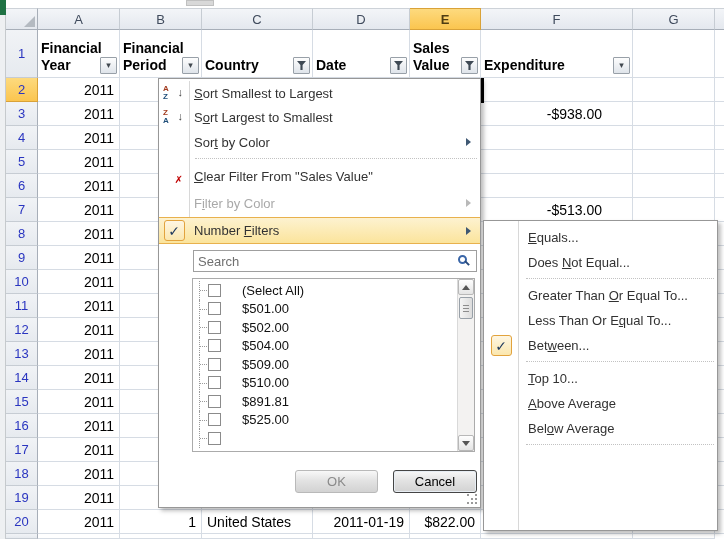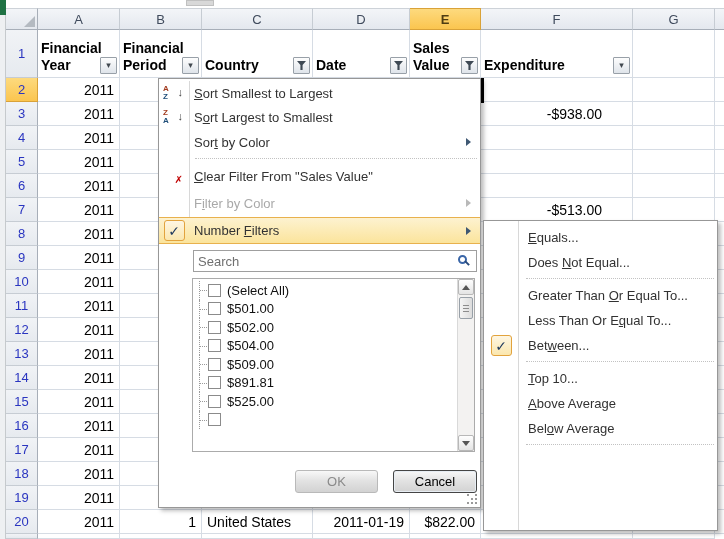--- a/index.html
+++ b/index.html
@@ -89,21 +89,21 @@
     transform:rotate(45deg);right:-5px;bottom:-2px;}
 
   
   #value-list-box{position:absolute;left:33px;top:199px;width:283px;height:174px;border:1px solid #ababab;background:#fff;overflow:hidden;}
   #value-list{position:absolute;left:2px;top:2px;right:17px;bottom:0;overflow:hidden;}
   .vrow{height:18.5px;display:flex;align-items:center;}
   .tree{position:relative;width:12px;height:100%;flex:none;}
   .tree::before{content:'';position:absolute;left:4px;top:0;bottom:0;border-left:1px dotted #9a9a9a;}
   .tree::after{content:'';position:absolute;left:5px;top:50%;width:7px;border-top:1px dotted #9a9a9a;}
   .cb{width:13px;height:13px;border:1px solid #8b8b8b;background:#fff;flex:none;margin-left:1px;}
-  .vlabel{margin-left:6px;font-size:13px;color:#111;white-space:nowrap;}
+  .vlabel{margin-left:21px;font-size:13px;color:#111;white-space:nowrap;}
   .sbar{position:absolute;right:0;top:0;bottom:0;width:17px;background:#f3f2f1;border-left:1px solid #d9d9d9;}
   .sb{position:absolute;left:0;width:16px;height:16px;background:linear-gradient(#fefefe,#e4e4e4);
     border:1px solid #b8b8b8;border-radius:2px;display:flex;align-items:center;justify-content:center;}
   .sb.up{top:0;}
   .sb.dn{bottom:0;}
   .tri-up{width:0;height:0;border-left:4px solid transparent;border-right:4px solid transparent;border-bottom:5px solid #555;}
   .tri-dn{width:0;height:0;border-left:4px solid transparent;border-right:4px solid transparent;border-top:5px solid #555;}
   .sthumb{position:absolute;left:1px;top:18px;width:14px;height:22px;background:linear-gradient(90deg,#f4f4f4,#dcdcdc);
     border:1px solid #98a0a8;border-radius:2px;}
   .sthumb::after{content:'';position:absolute;left:3px;right:3px;top:7px;height:7px;
@@ -489,20 +489,25 @@
             <span class="vlabel">$504.00</span>
           </div>
           <div class="vrow">
             <span class="tree"></span>
             <span class="cb"></span>
             <span class="vlabel">$509.00</span>
           </div>
           <div class="vrow">
             <span class="tree"></span>
             <span class="cb"></span>
+            <span class="vlabel">$510.00</span>
+          </div>
+          <div class="vrow">
+            <span class="tree"></span>
+            <span class="cb"></span>
             <span class="vlabel">$891.81</span>
           </div>
           <div class="vrow">
             <span class="tree"></span>
             <span class="cb"></span>
             <span class="vlabel">$525.00</span>
           </div>
           <div class="vrow">
             <span class="tree"></span>
             <span class="cb"></span>

